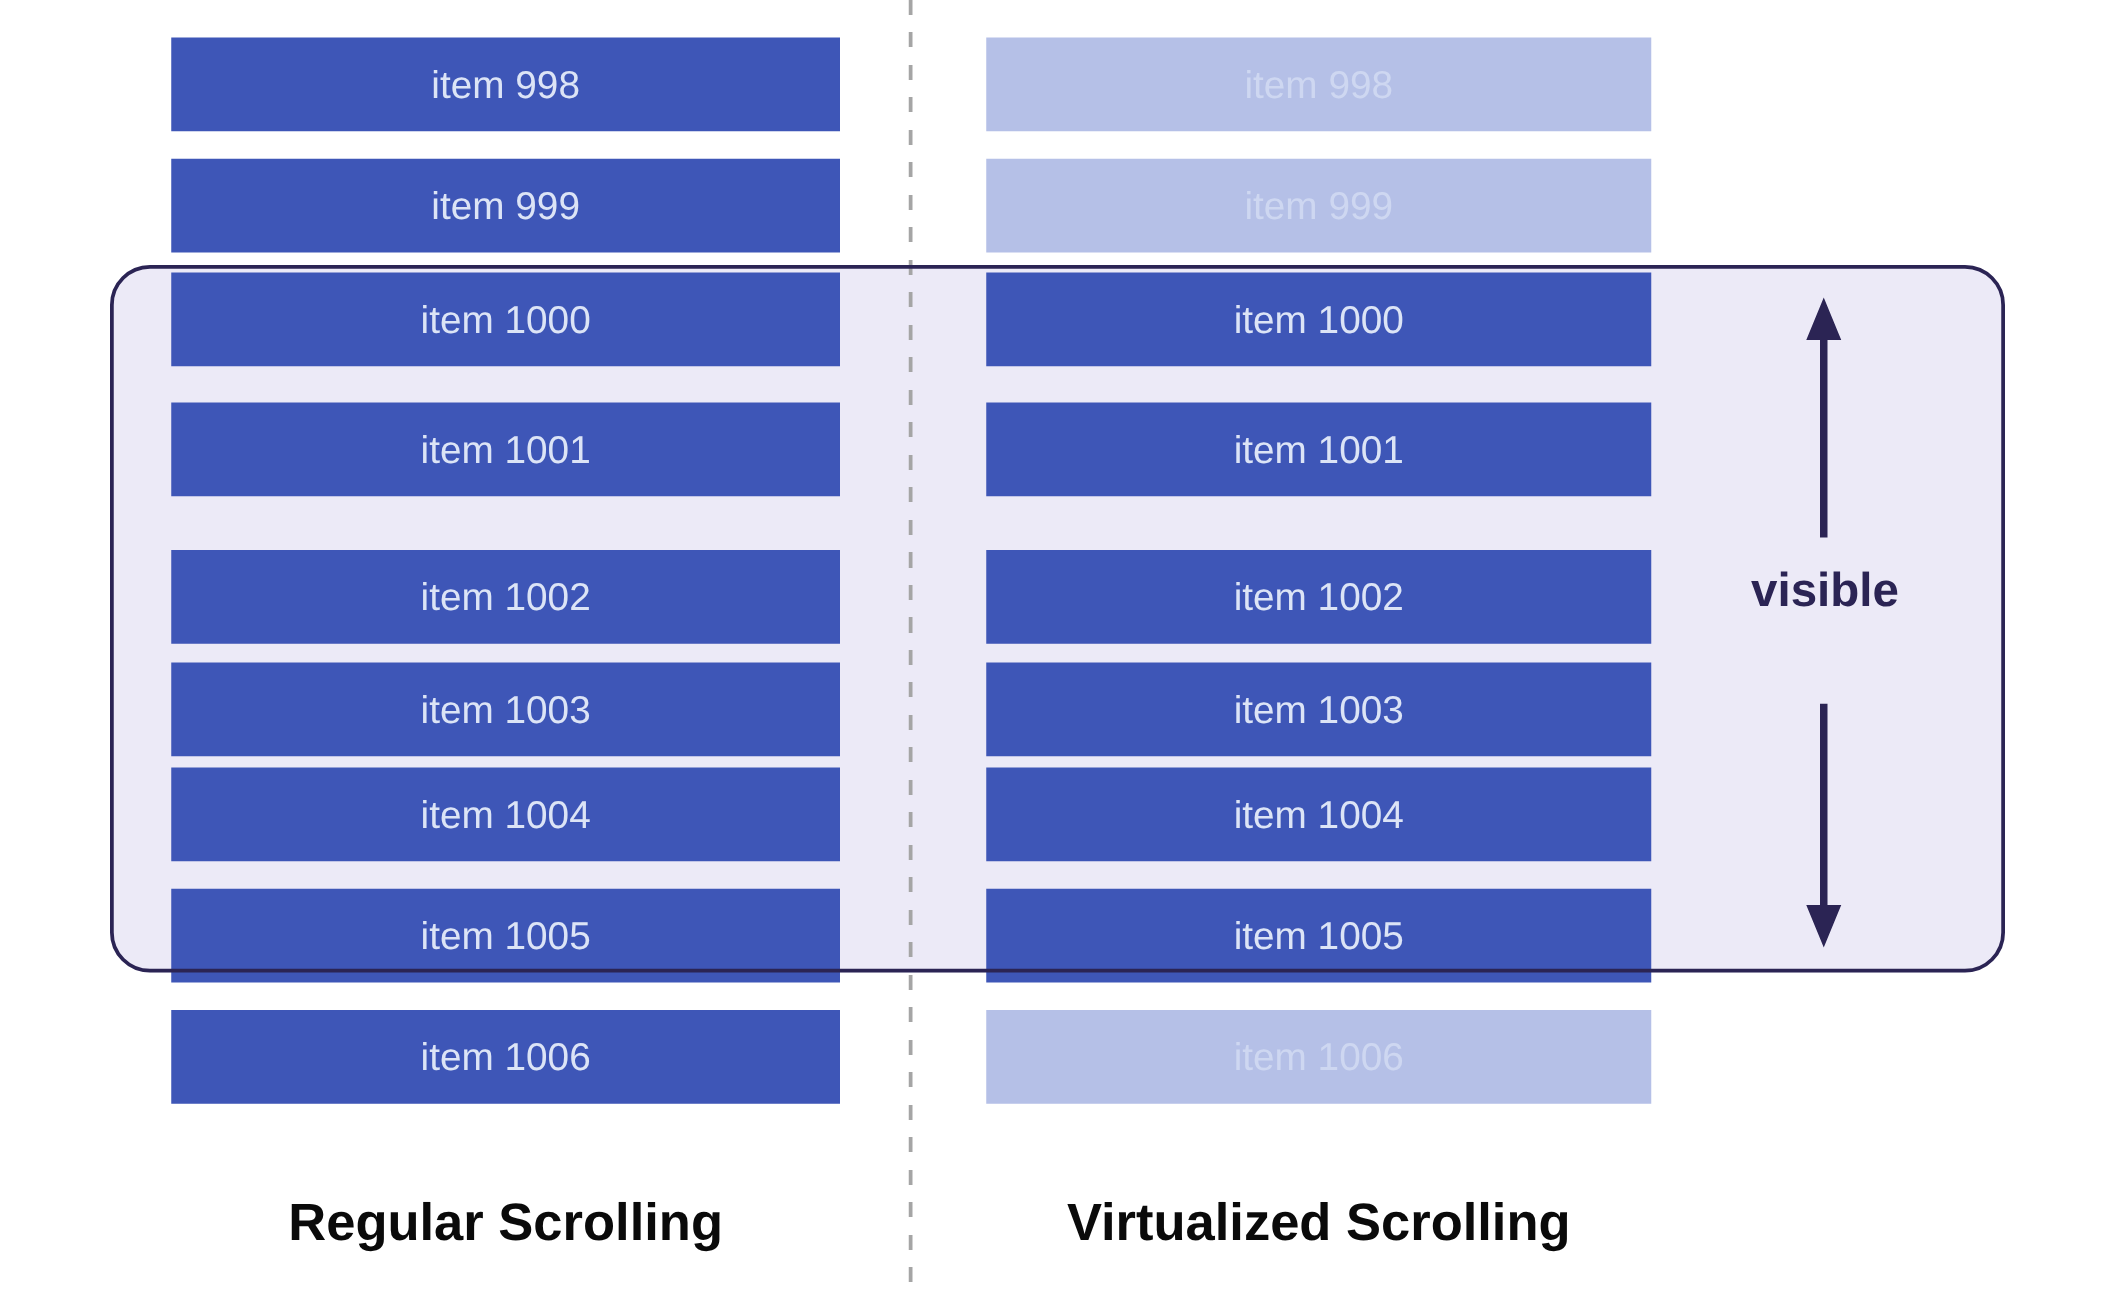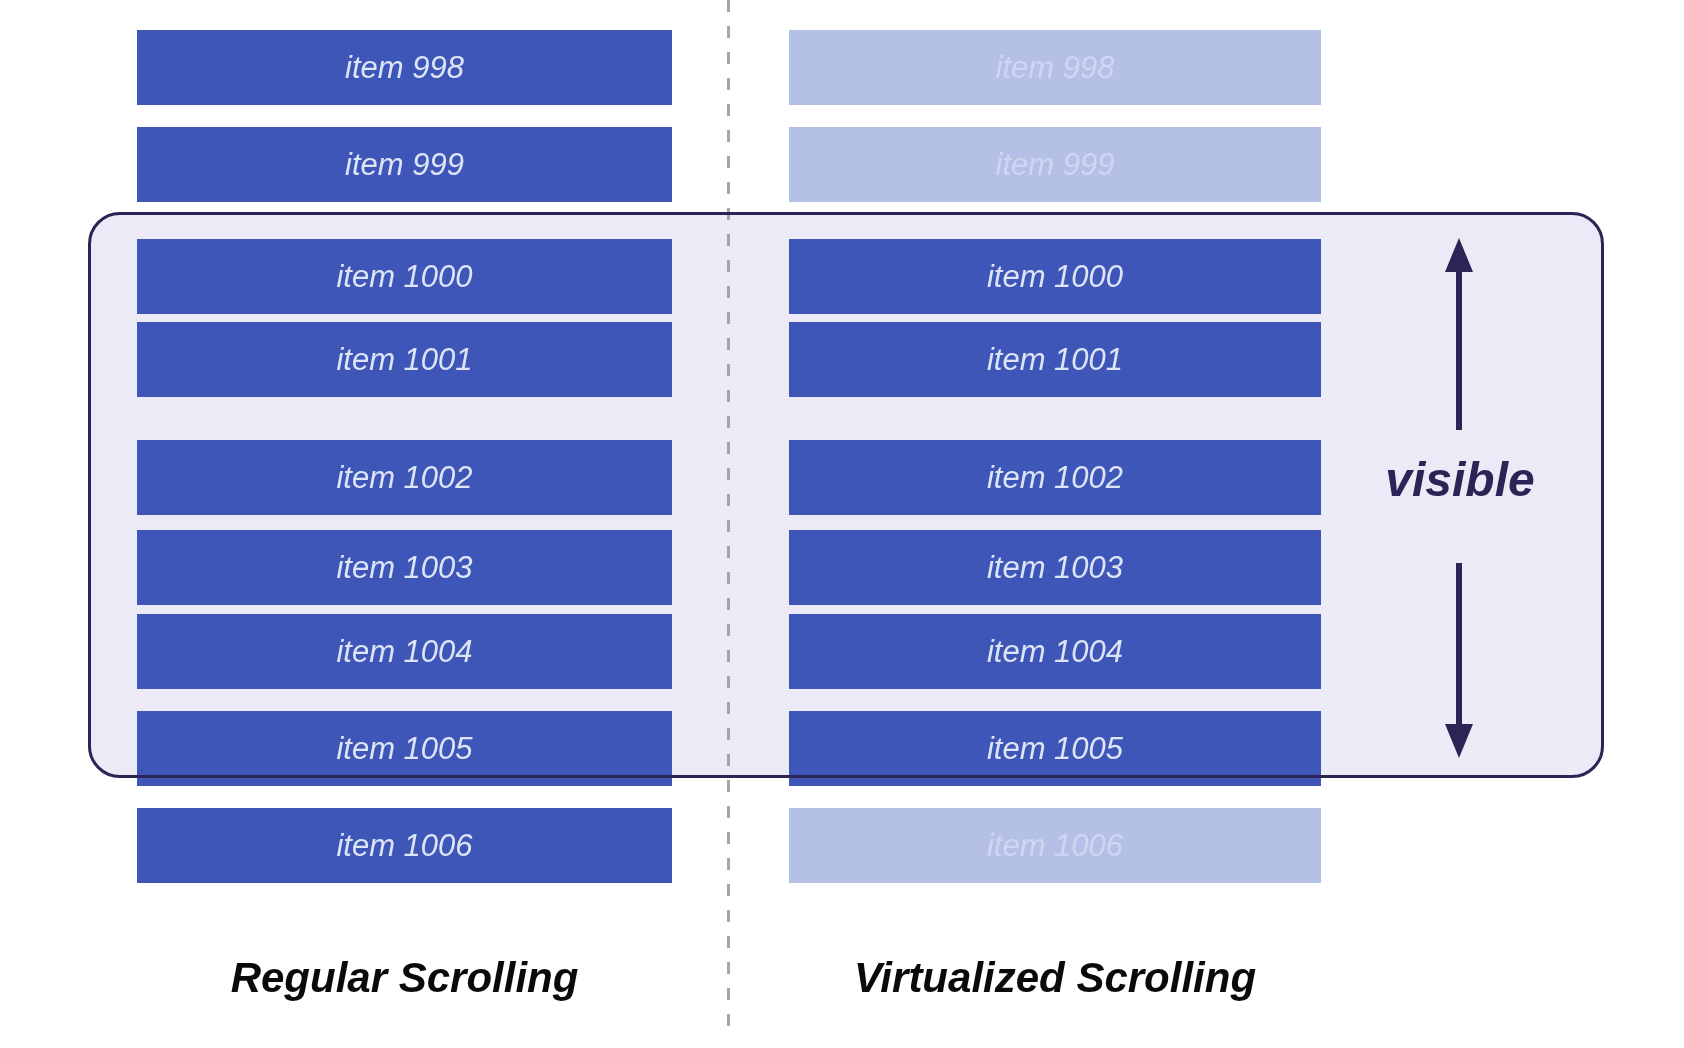--- a/index.html
+++ b/index.html
@@ -2,21 +2,20 @@
 <html style="--item-rendered: #3e56b7; --item-unrendered: #b5c0e7; --item-text-rendered: #dce4f6; --item-text-unrendered: #ced7f1; --viewport-fill: #eceaf7; --viewport-border: #2b2454; --divider: #a5a5a5; --heading-text: #0a0a0a;"><head>
 <meta charset="utf-8">
 <style>
   html,body{margin:0;padding:0;background:#ffffff;}
   .canvas{
     position:relative;
     width:1684px;height:1026px;
     background:#ffffff;
     overflow:hidden;
     font-family:"Liberation Sans", sans-serif;
-    font-style:italic;
   }
   
   .viewport-fill{
     position:absolute;
     left:88px;top:212px;width:1516px;height:566px;
     background:var(--viewport-fill);
     border-radius:32px;
     z-index:0;
   }
   
@@ -34,21 +33,21 @@
     height:75px;
     line-height:75px;
     text-align:center;
     font-size:31px;
     z-index:2;
   }
   .col-left{left:137px;width:535px;}
   .col-right{left:789px;width:532px;}
   .rendered{background:var(--item-rendered);color:var(--item-text-rendered);}
   .unrendered{background:var(--item-unrendered);color:var(--item-text-unrendered);}
-  .r0{top:30px}.r1{top:127px}.r2{top:239px}.r3{top:322px}.r4{top:440px}
+  .r0{top:30px}.r1{top:127px}.r2{top:218px}.r3{top:322px}.r4{top:440px}
   .r5{top:530px}.r6{top:614px}.r7{top:711px}.r8{top:808px}
   
   .viewport-border{
     position:absolute;
     left:88px;top:212px;width:1516px;height:566px;
     border:3px solid var(--viewport-border);
     border-radius:32px;
     box-sizing:border-box;
     background:transparent;
     z-index:3;
@@ -56,21 +55,21 @@
   }
   .viewport-arrow{
     position:absolute;
     left:1429px;top:230px;
     z-index:4;
   }
   .viewport-label{
     position:absolute;
     left:1335px;top:448px;width:250px;
     text-align:center;
-    font-size:48px;font-weight:bold;
+    font-size:38px;font-weight:bold;
     line-height:1.32;
     color:var(--viewport-border);
     z-index:4;
   }
   .col-caption{
     position:absolute;
     top:948px;height:60px;
     line-height:60px;
     text-align:center;
     font-size:42px;font-weight:bold;

